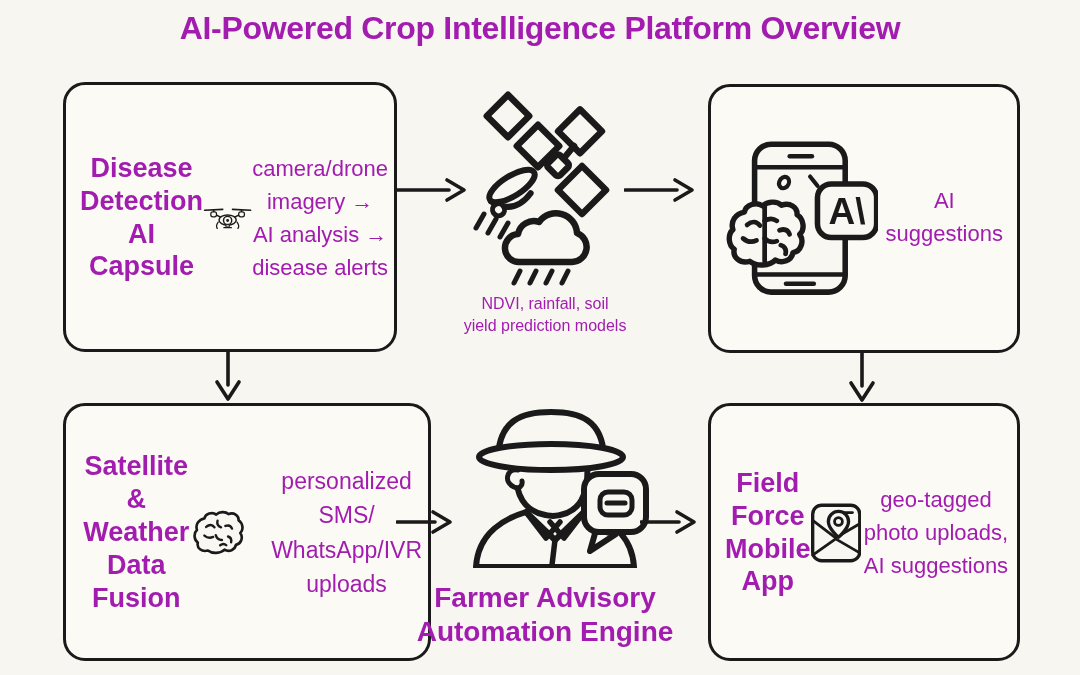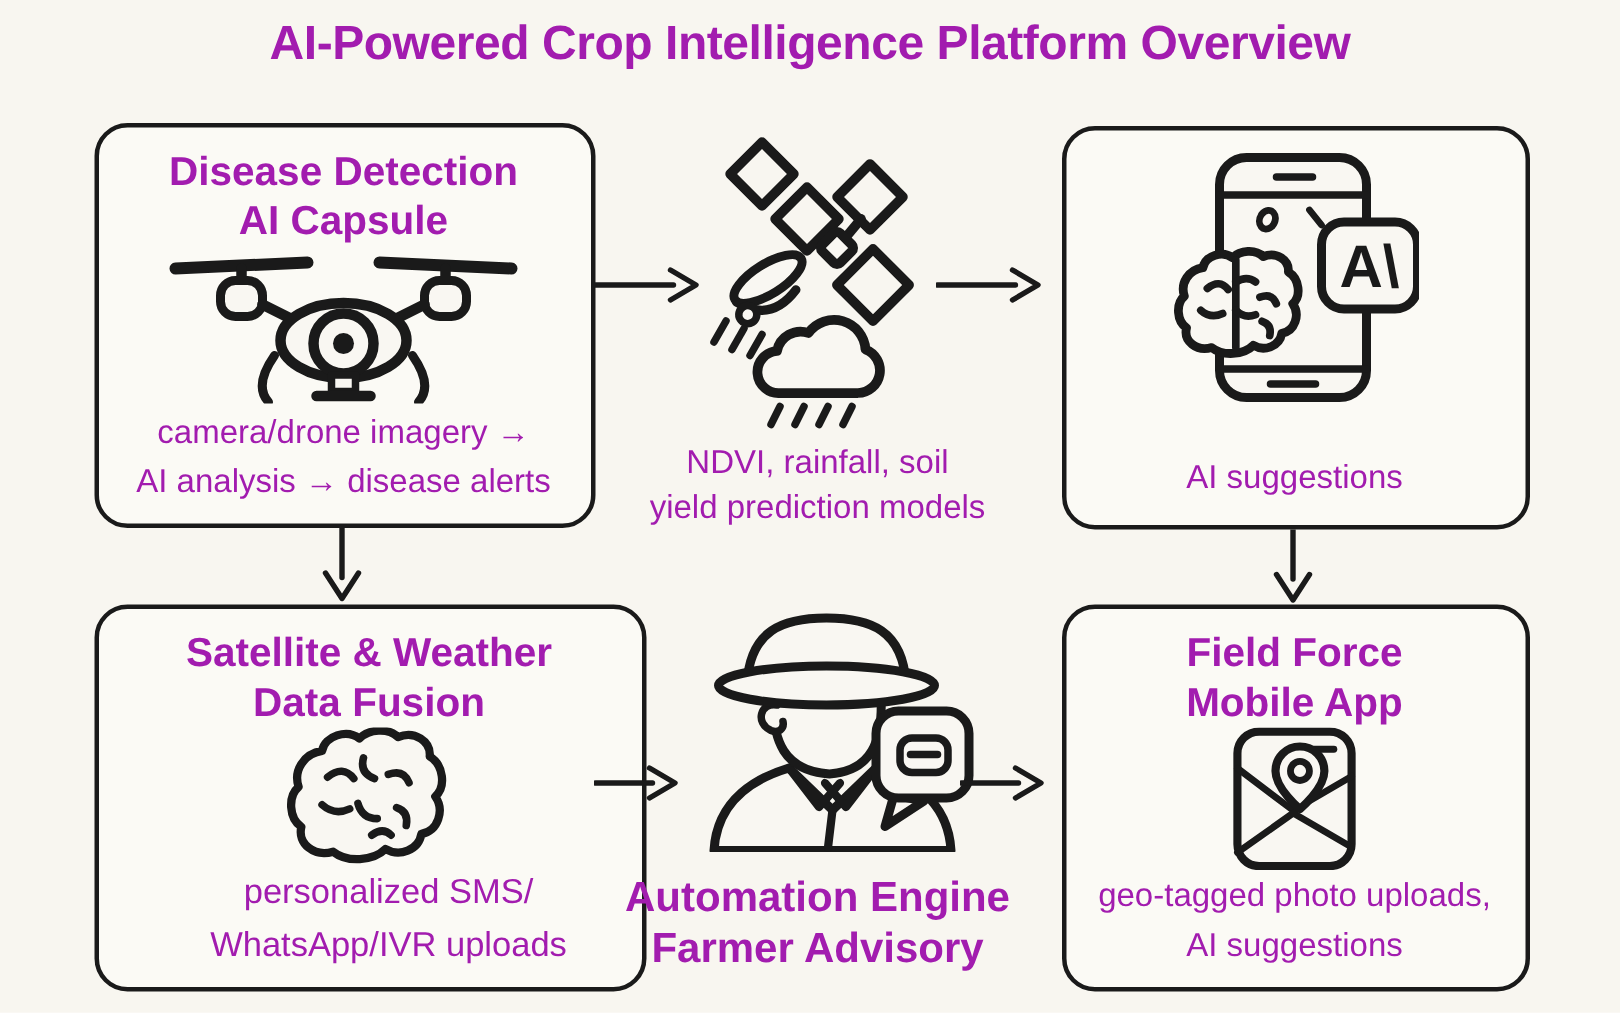--- a/index.html
+++ b/index.html
@@ -8,28 +8,28 @@
     background:#f8f6f0;color:#a21caf;
     font-family:"Liberation Sans", sans-serif;
   }
   .abs{position:absolute;}
   .page-title{
     top:10px;left:0;width:1080px;text-align:center;
     font-size:32px;font-weight:bold;letter-spacing:-0.3px;
   }
   .node-box{
     background:#fbfaf5;border:3.5px solid #1a1a1a;border-radius:22px;
-    box-sizing:border-box;display:flex;flex-direction:column;
+    box-sizing:border-box;display:flex;flex-direction:row;
     align-items:center;justify-content:space-between;
-    padding:13px 6px 12px 4px;
+    padding:13px 6px 12px 14px;
   }
   .box-title{font-size:27px;font-weight:bold;line-height:1.22;text-align:center;}
   .box-body{font-size:22px;line-height:1.5;text-align:center;}
   .box-body.left{width:100%;text-align:center;padding-left:26px;box-sizing:border-box;font-size:23px;}
-  .mid-text{font-size:22px;line-height:1.38;text-align:center;}
+  .mid-text{font-size:16px;line-height:1.38;text-align:center;}
   .mid-text-bold{font-size:28px;font-weight:bold;line-height:1.22;text-align:center;}
   svg.icon *{stroke:#1a1a1a;fill:none;stroke-linecap:round;stroke-linejoin:round;}
   svg.icon .bgfill{fill:#f9f7f2;}
   svg.icon .inkfill{fill:#1a1a1a;stroke:none;}
   svg.icon text{fill:#1a1a1a;stroke:none;font-family:"Liberation Sans", sans-serif;font-weight:bold;}
   svg.arrow path{stroke:#1a1a1a;stroke-width:3.6;fill:none;stroke-linecap:round;stroke-linejoin:round;}
 </style>
 </head>
 <body>
 
@@ -147,22 +147,22 @@
     <path d="M56,50 C53,88 64,106 93,108 C120,106 130,88 127,50" stroke-width="6" class="bgfill"></path>
     <path d="M58,62 c-11,-2 -15,12 -4,17 c5,2 9,-1 8,-6" stroke-width="5" class="bgfill"></path>
     <path d="M38,48 C40,12 62,4 91,4 C120,4 142,12 144,48 Z" stroke-width="6" class="bgfill"></path>
     <ellipse cx="91" cy="49" rx="72" ry="13" stroke-width="6" class="bgfill"></ellipse>
     <path d="M136,122 L130,143 L156,126 Z" stroke-width="6" class="bgfill"></path>
     <rect x="124" y="66" width="62" height="58" rx="15" stroke-width="6" class="bgfill"></rect>
     <rect x="140" y="84" width="32" height="23" rx="8" stroke-width="5"></rect>
     <path d="M147,95 L165,95" stroke-width="5"></path>
   </svg>
   <div class="abs mid-text-bold" style="left:395px;top:581px;width:300px;">
+    <div>Farmer Advisory</div>
     <div>Automation Engine</div>
-    <div>Farmer Advisory</div>
   </div>
 
   <div class="abs node-box" style="left:708px;top:403px;width:312px;height:258px;">
     <div class="box-title">
       <div>Field Force</div>
       <div>Mobile App</div>
     </div>
     <svg class="icon" width="88" height="102" viewBox="0 0 90 105">
       <rect x="3" y="3" width="84" height="99" rx="16" stroke-width="6" class="bgfill"></rect>
       <path d="M54,16 L74,16" stroke-width="5"></path>

